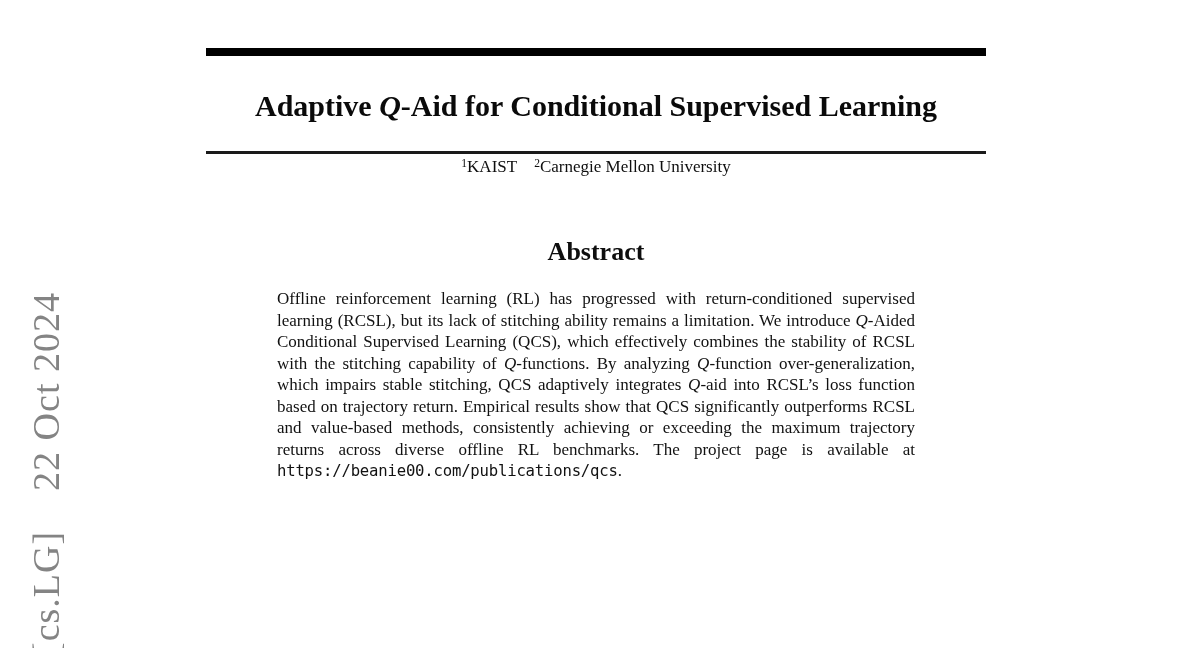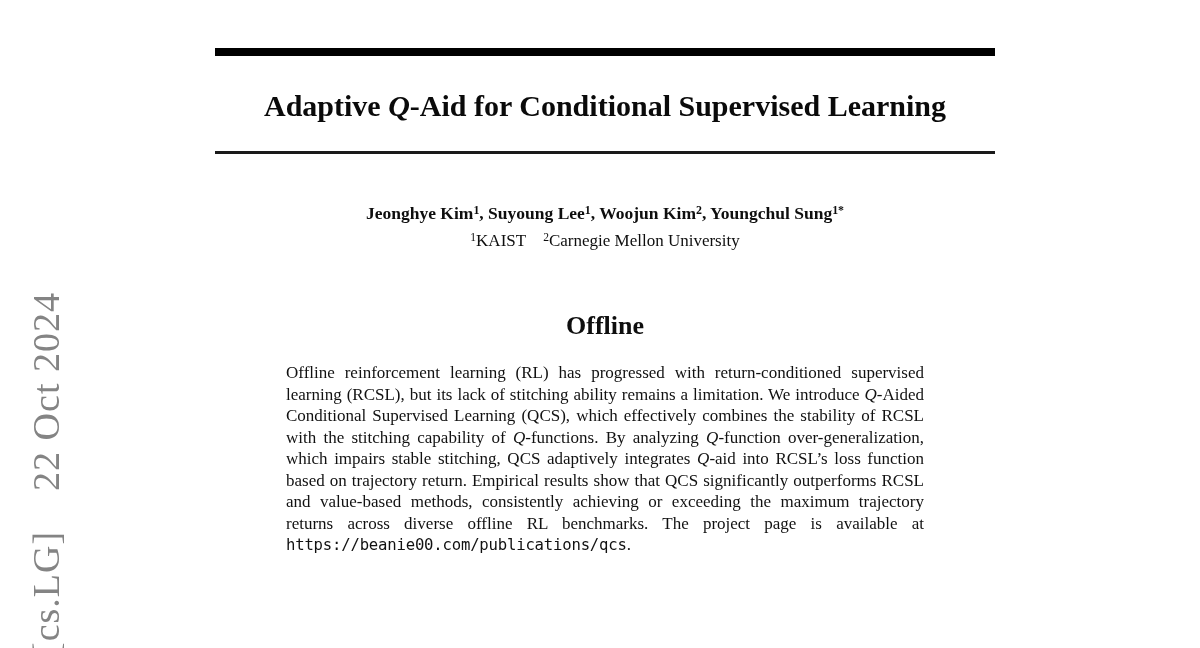--- a/index.html
+++ b/index.html
@@ -27,21 +27,21 @@
     font-size: 38px;
     letter-spacing: 1px;
     color: #848484;
     white-space: pre;
     font-family: "Liberation Serif", serif;
   }
 
   
   .column {
     position: absolute;
-    left: 215px;
+    left: 206px;
     top: 0;
     width: 780px;
   }
 
   .rule-thick {
     margin-top: 48px;
     height: 8px;
     background: #000000;
   }
   .rule-thin {
@@ -115,24 +115,23 @@
   <div class="column">
 
     <div class="rule-thick"></div>
 
     <h1 class="title" style="margin:30px 0 0 0;">
       <div><span>Adaptive </span><span class="it">Q</span><span>-Aid for Conditional Supervised Learning</span></div>
     </h1>
 
     <div class="rule-thin"></div>
 
-    <div class="authors"><span>Jeonghye Kim</span><span class="sup">1</span><span>, Suyoung Lee</span><span class="sup">1</span><span>, Woojun Kim</span><span class="sup">2</span><span>, Youngchul Sung</span><span class="sup">1*</span></div>
 
     <div class="affils"><span class="sup">1</span><span>KAIST </span><span class="sup">2</span><span>Carnegie Mellon University</span></div>
 
-    <div class="abstract-heading">Offline</div>
+    <div class="abstract-heading">Abstract</div>
 
     <p class="abstract-body">
       <span><span>Offline reinforcement learning (RL) has progressed with return-conditioned supervised learning (RCSL), but its lack of stitching ability remains a limitation. We introduce </span><span class="it">Q</span><span>-Aided Conditional Supervised Learning (QCS), which effectively combines the stability of RCSL with the stitching capability of </span><span class="it">Q</span><span>-functions. By analyzing </span><span class="it">Q</span><span>-function over-generalization, which impairs stable stitching, QCS adaptively integrates </span><span class="it">Q</span><span>-aid into RCSL’s loss function based on trajectory return. Empirical results show that QCS significantly outperforms RCSL and value-based methods, consistently achieving or exceeding the maximum trajectory returns across diverse offline RL benchmarks. The project page is available at </span></span><a href="#" class="url-link">https://beanie00.com/publications/qcs</a><span>.</span>
     </p>
 
   </div>
 </div>
 
 </body></html>

